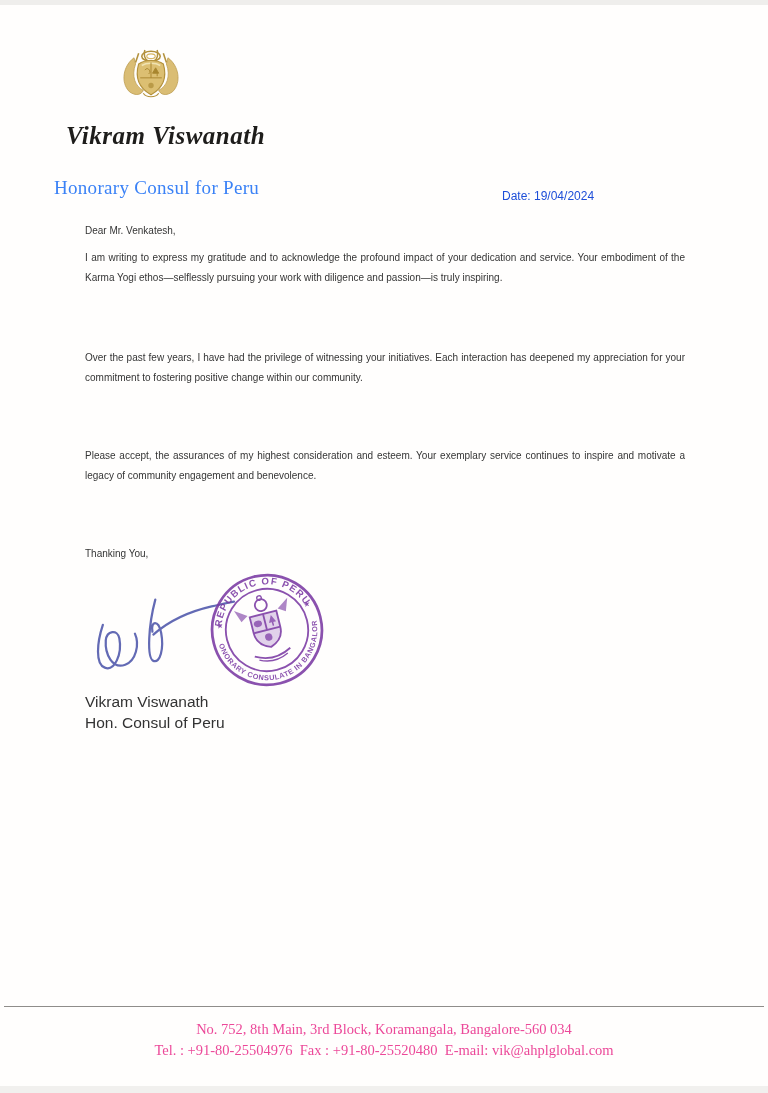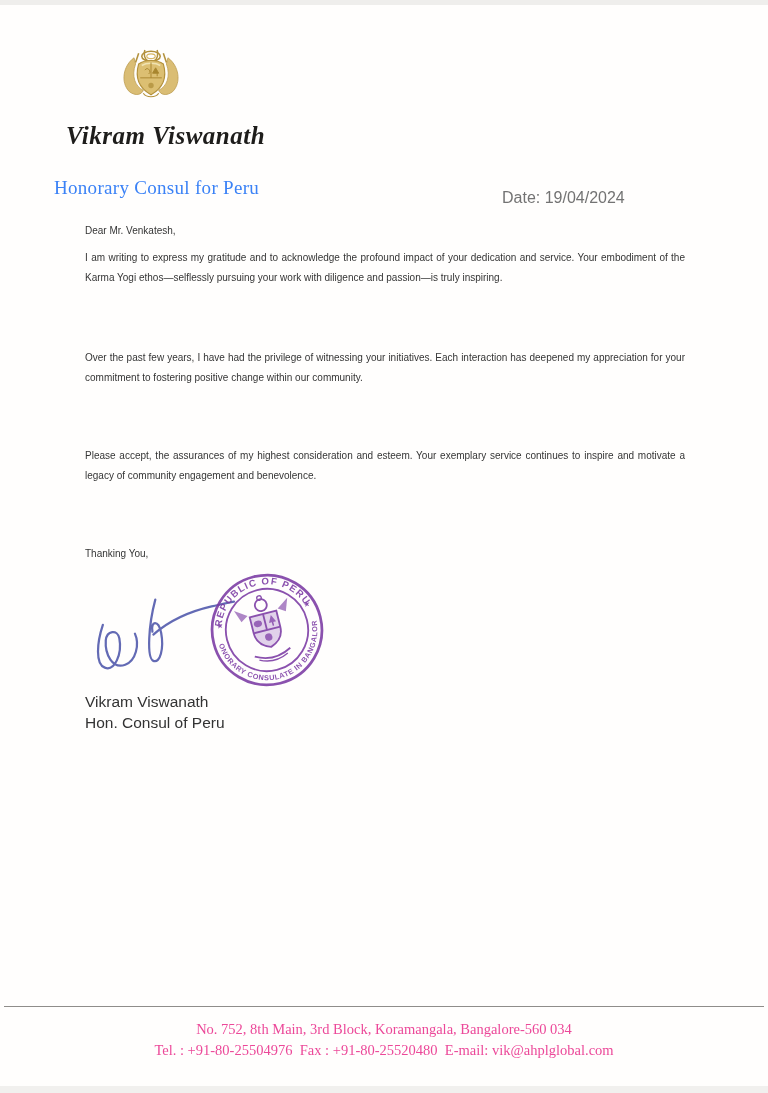--- a/index.html
+++ b/index.html
@@ -24,21 +24,21 @@
     font-style:italic;font-weight:700;
     font-size:25px;color:#1e1d1b;letter-spacing:.5px;
   }
   .sender-title{
     position:absolute;left:54px;top:161px;
     font-family:"Liberation Serif",serif;
     font-size:19px;color:#3b82f6;letter-spacing:.3px;margin-top:16px;
   }
 
   
-  .date-line{position:absolute;left:502px;top:189px;font-size:16px;color:#737373;}
+  .date-line{position:absolute;left:502px;top:189px;font-size:12px;color:#1d4ed8;}
 
   
   .body-text{position:absolute;left:85px;width:600px;font-size:10px;line-height:20px;color:#353535;margin:0;}
   .greeting{top:221px;}
   .para{text-align:justify;}
   .p1{top:248px;}
   .p2{top:348px;}
   .p3{top:446px;}
   .closing1{top:544px;}
   .closing2{top:574px;}

